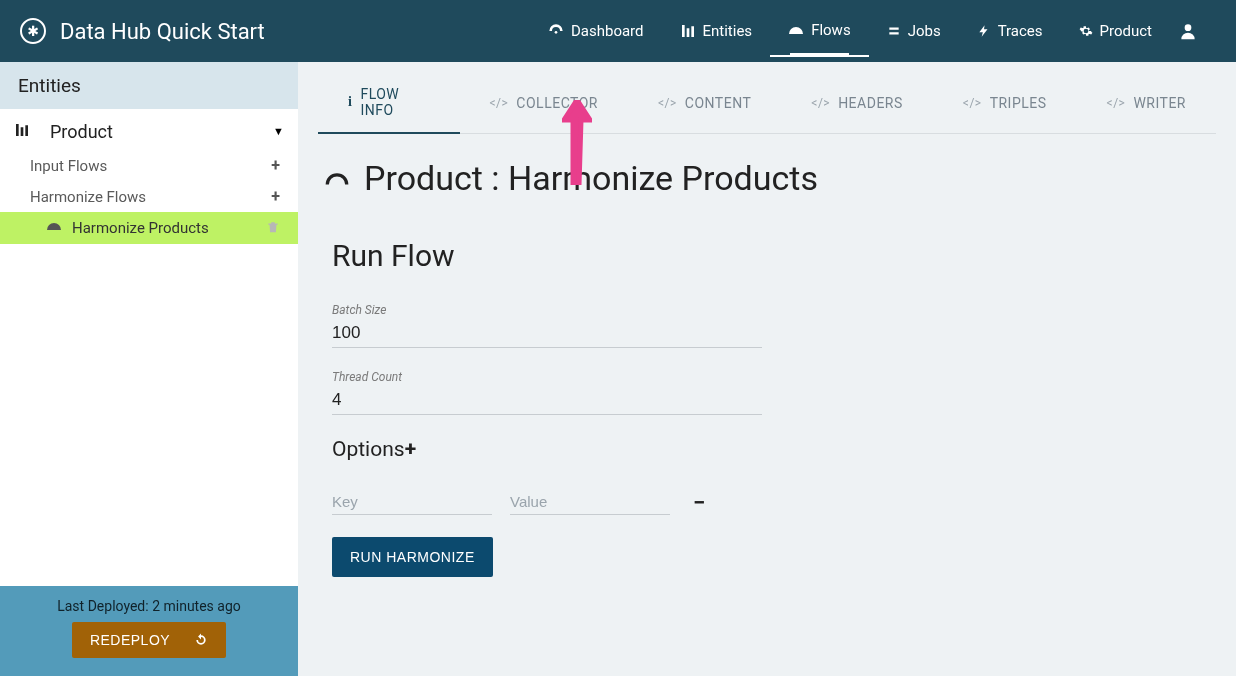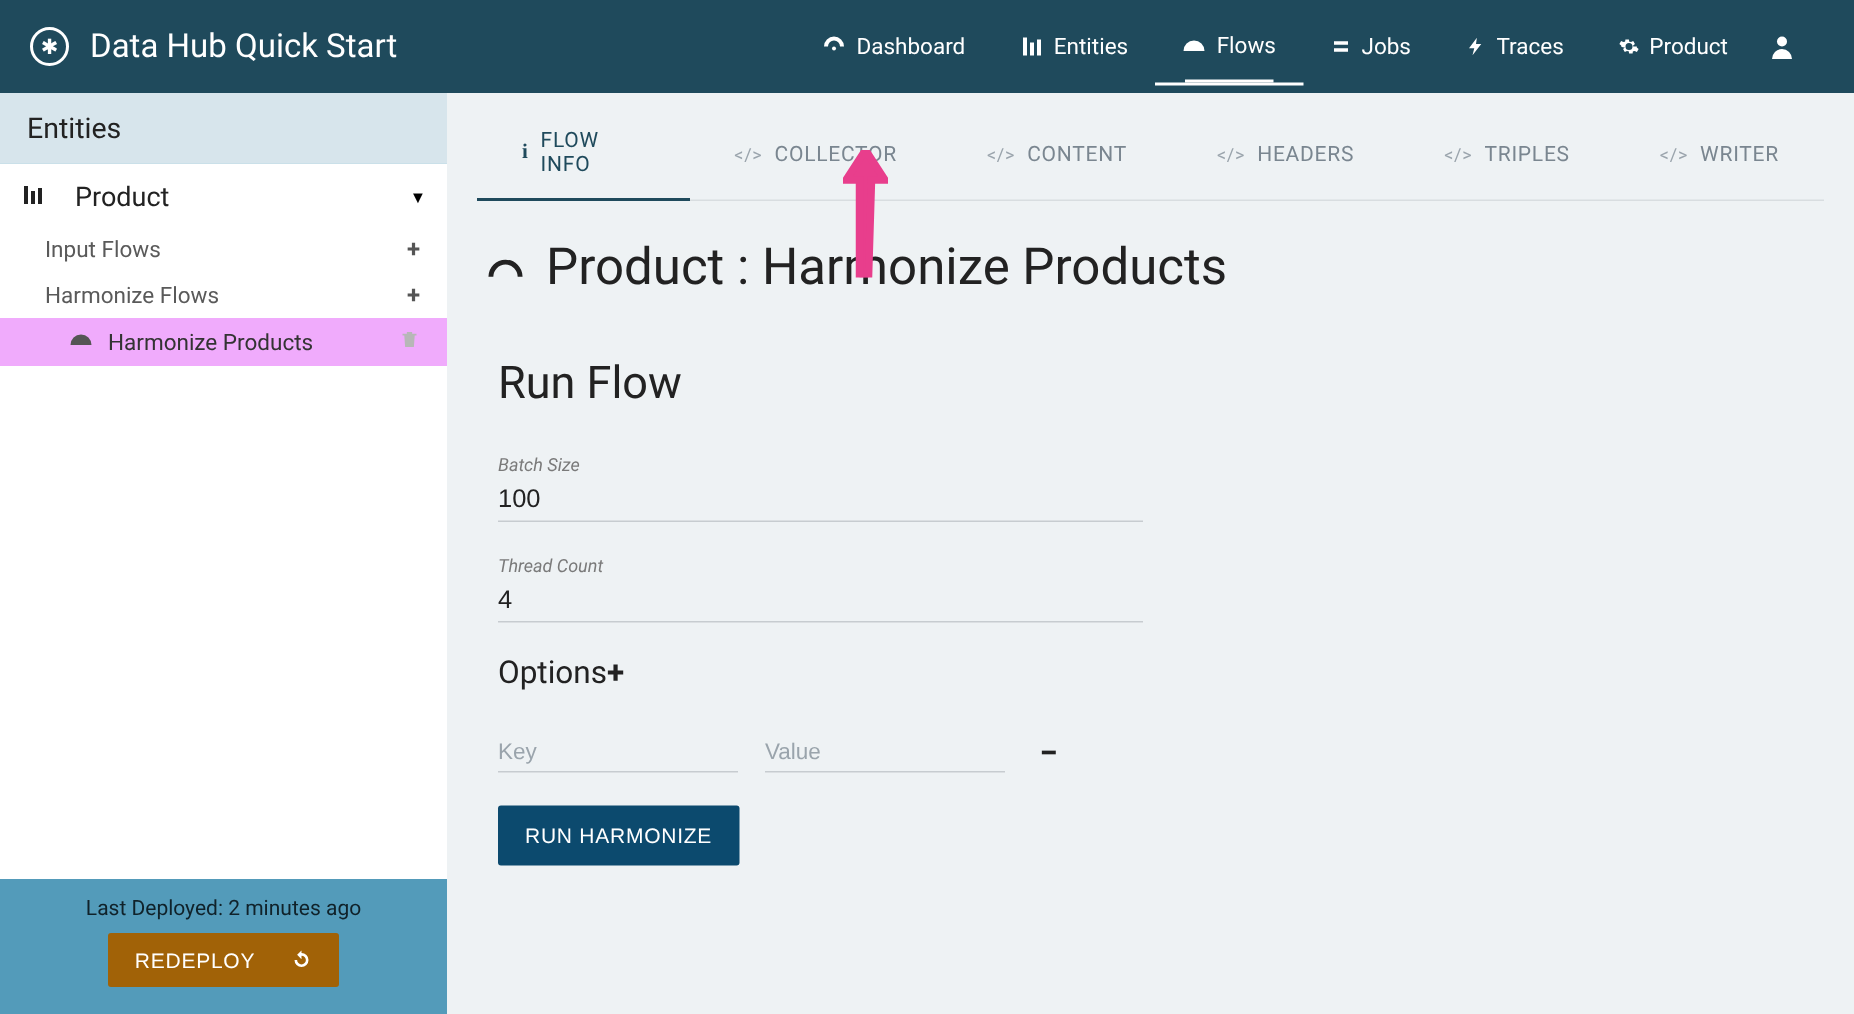--- a/index.html
+++ b/index.html
@@ -20,21 +20,21 @@
   .side-body { background:#fff; flex:1; overflow:auto; padding-top:4px; }
   .entity-row { display:flex; align-items:center; padding:8px 14px; cursor:pointer; }
   .entity-row .chev { margin-left:auto; font-size:11px; }
   .entity-row .icon { margin-right:10px; }
   .entity-name { font-size:18px; color:#222; }
   .flow-group { display:flex; align-items:center; padding:6px 18px 6px 30px; color:#5a5a5a; font-size:15px; }
   .flow-group .plus { margin-left:auto; font-size:16px; color:#555; font-weight:bold; }
   .flow-item { display:flex; align-items:center; padding:6px 18px 6px 46px; font-size:15px; color:#333; cursor:pointer; }
   .flow-item .trash { margin-left:auto; color:#aaa; font-size:13px; }
   .flow-item .it-icon { margin-right:10px; color:#555; }
-  .flow-item.selected { background:#f0abfc; }
+  .flow-item.selected { background:#bef264; }
   
   .side-footer { background:#539bba; padding:12px 0 18px 0; text-align:center; color:#263034; }
   .side-footer .last { font-size:14px; color:#10222a; margin-bottom:8px; }
   .redeploy { background:#a16207; color:#fff; border:none; padding:10px 18px; font-size:14px; letter-spacing:0.5px; border-radius:2px; display:inline-flex; align-items:center; gap:24px; cursor:pointer; }
   
   .main { flex:1; padding: 0 20px; overflow:auto; }
   .tabs { display:flex; gap:0; border-bottom:1px solid #d8dde0; margin-top:10px; }
   .tab { padding:14px 30px; color:#7a8690; font-size:14px; letter-spacing:0.5px; display:flex; align-items:center; gap:8px; cursor:pointer; }
   .tab.active { color:#1f4a5c; border-bottom:2px solid #1f4a5c; margin-bottom:-1px; }
   .tab .code-icon { font-size:12px; color:#9aa4ac; }

